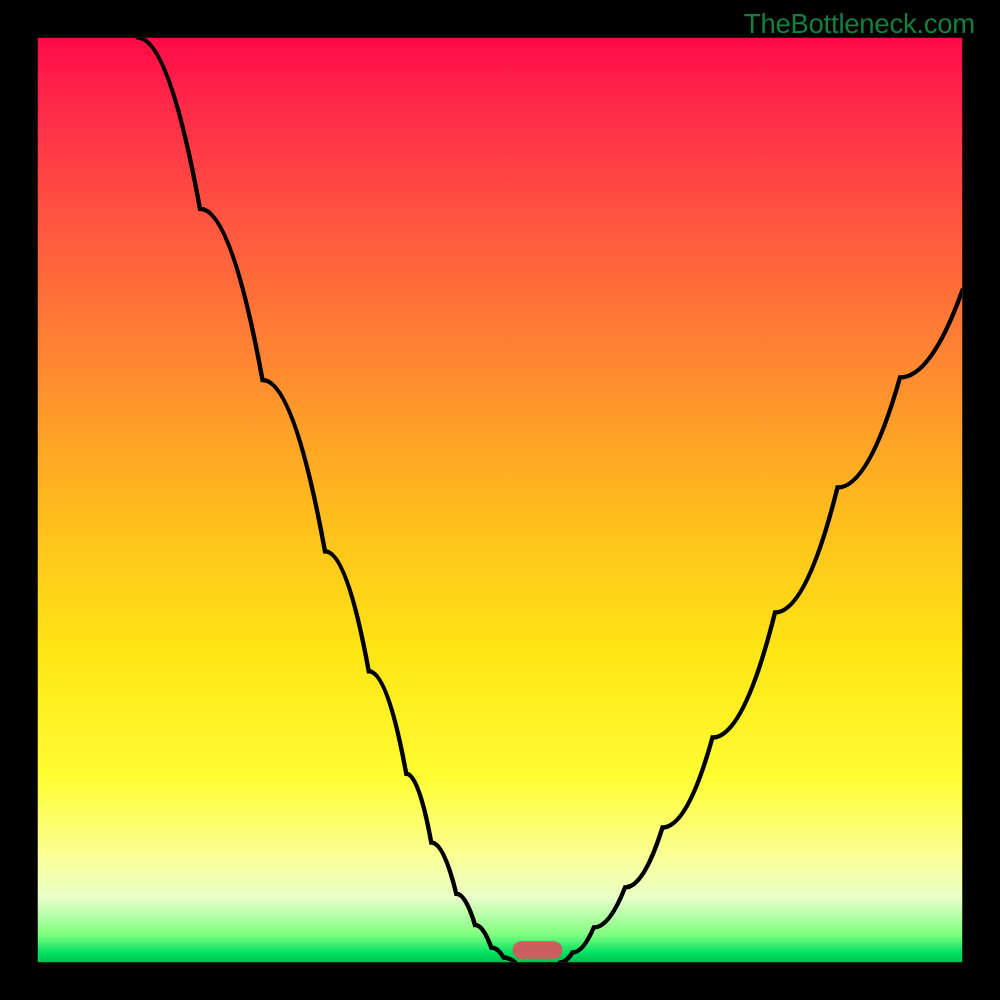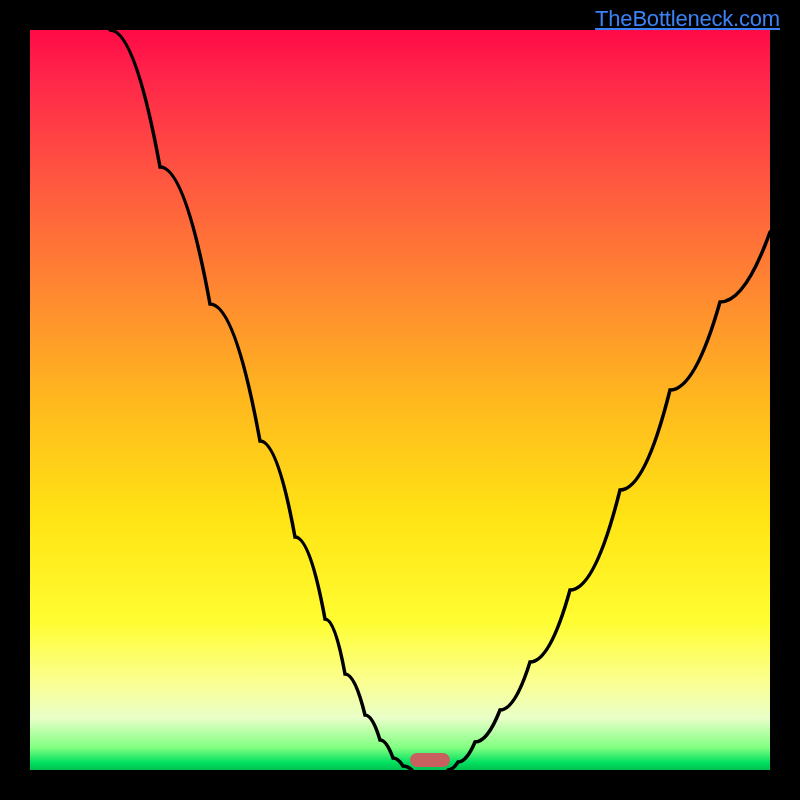--- a/index.html
+++ b/index.html
@@ -44,25 +44,24 @@
   }
   .marker {
     position: absolute;
     background: #c86060;
     border-radius: 8px;
   }
   .watermark {
     position: absolute;
     top: 6px;
     right: 20px;
-    color: #3b82f6;
+    color: #15803d;
     font-size: 22px;
     font-weight: 500;
     letter-spacing: -0.2px;
-    text-decoration: underline;
   }
 </style>
 </head>
 <body>
 
 <div class="watermark">TheBottleneck.com</div>
 
 <div class="frame">
   <div class="gradient"></div>
   <svg class="curve" viewBox="0 0 740 740" preserveAspectRatio="none">

